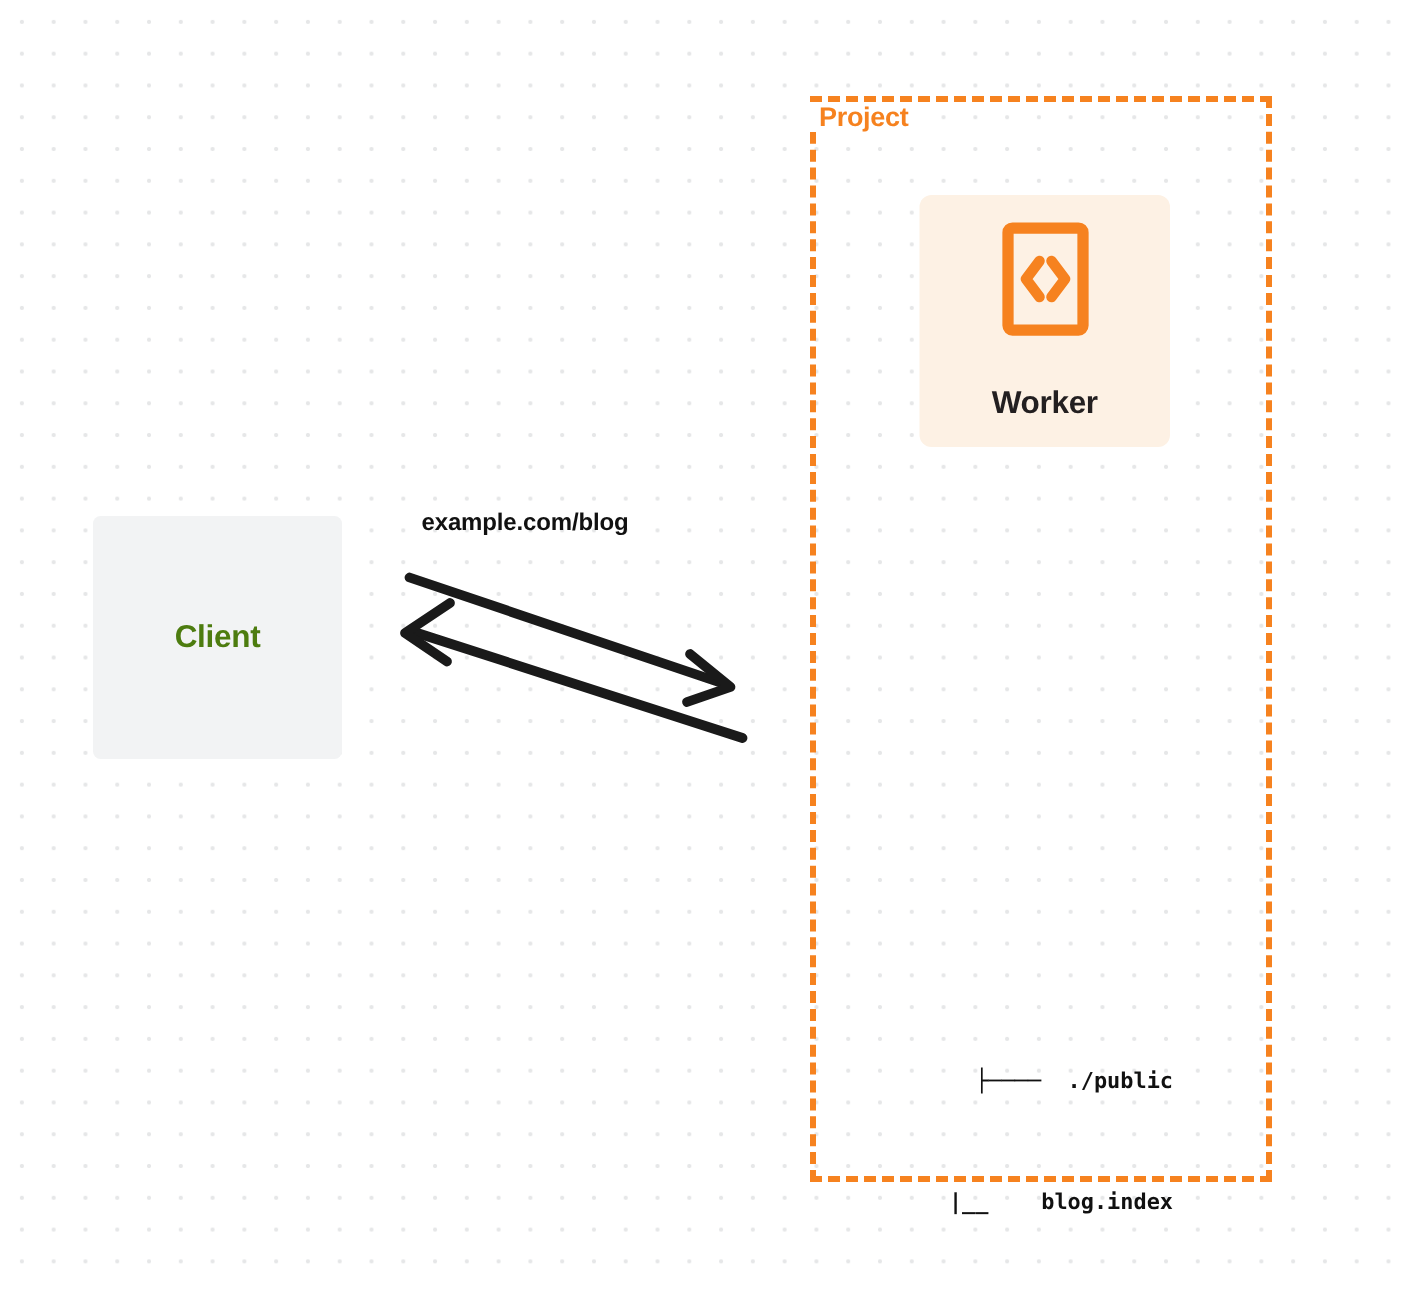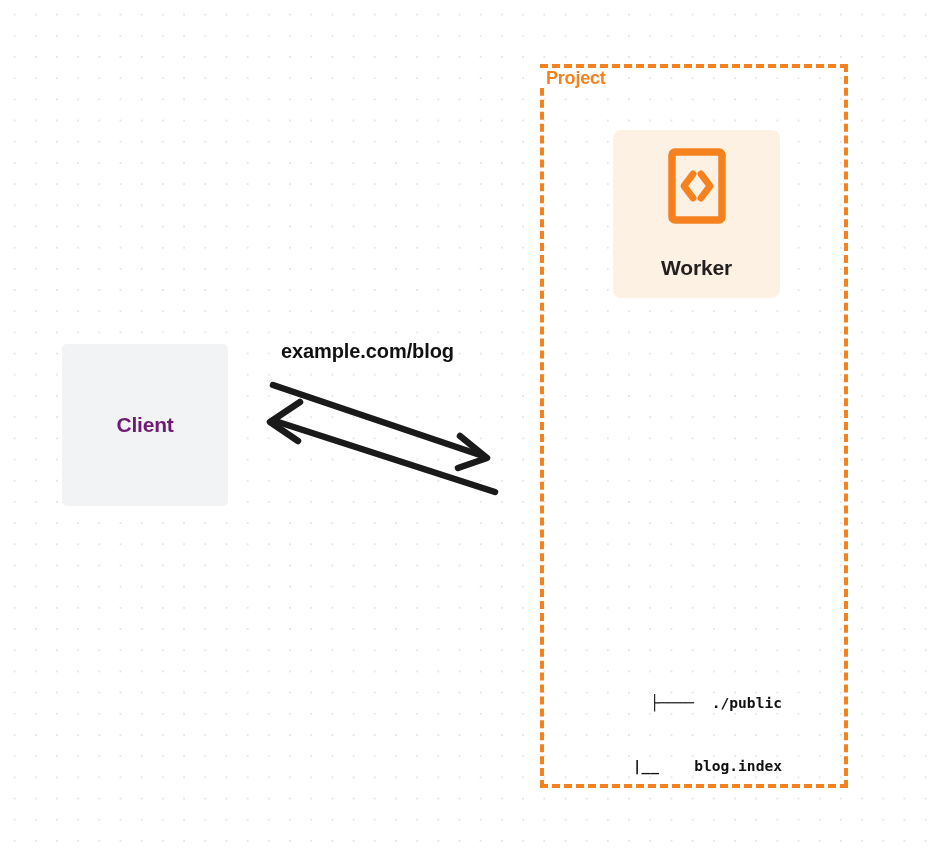--- a/index.html
+++ b/index.html
@@ -35,31 +35,31 @@
     height: 162px;
     background: #f2f3f4;
     border-radius: 5px;
     display: flex;
     align-items: center;
     justify-content: center;
   }
   #client-node .node-label {
     font-size: 21px;
     font-weight: bold;
-    color: #701a75;
+    color: #4d7c0f;
     letter-spacing: -0.2px;
     text-align: center;
   }
 
   
   #connection-label {
     position: absolute;
     left: 281px;
     top: 340px;
-    font-size: 20px;
+    font-size: 16px;
     font-weight: bold;
     color: #111111;
     letter-spacing: -0.1px;
     white-space: nowrap;
   }
 
   
   #arrow-layer {
     position: absolute;
     left: 0;
@@ -140,20 +140,21 @@
     text-align: right;
     font-family: "DejaVu Sans Mono", "Liberation Mono", monospace;
     font-size: 14.6px;
     font-weight: bold;
     line-height: 21px;
     color: #111111;
     white-space: pre;
   }
   #file-tree .tree-line {
     display: block;
+    margin-top: 18px;
   }
 </style>
 </head>
 <body>
 
 <div id="canvas">
 
   <div id="client-node">
     <div class="node-label">Client</div>
   </div>

